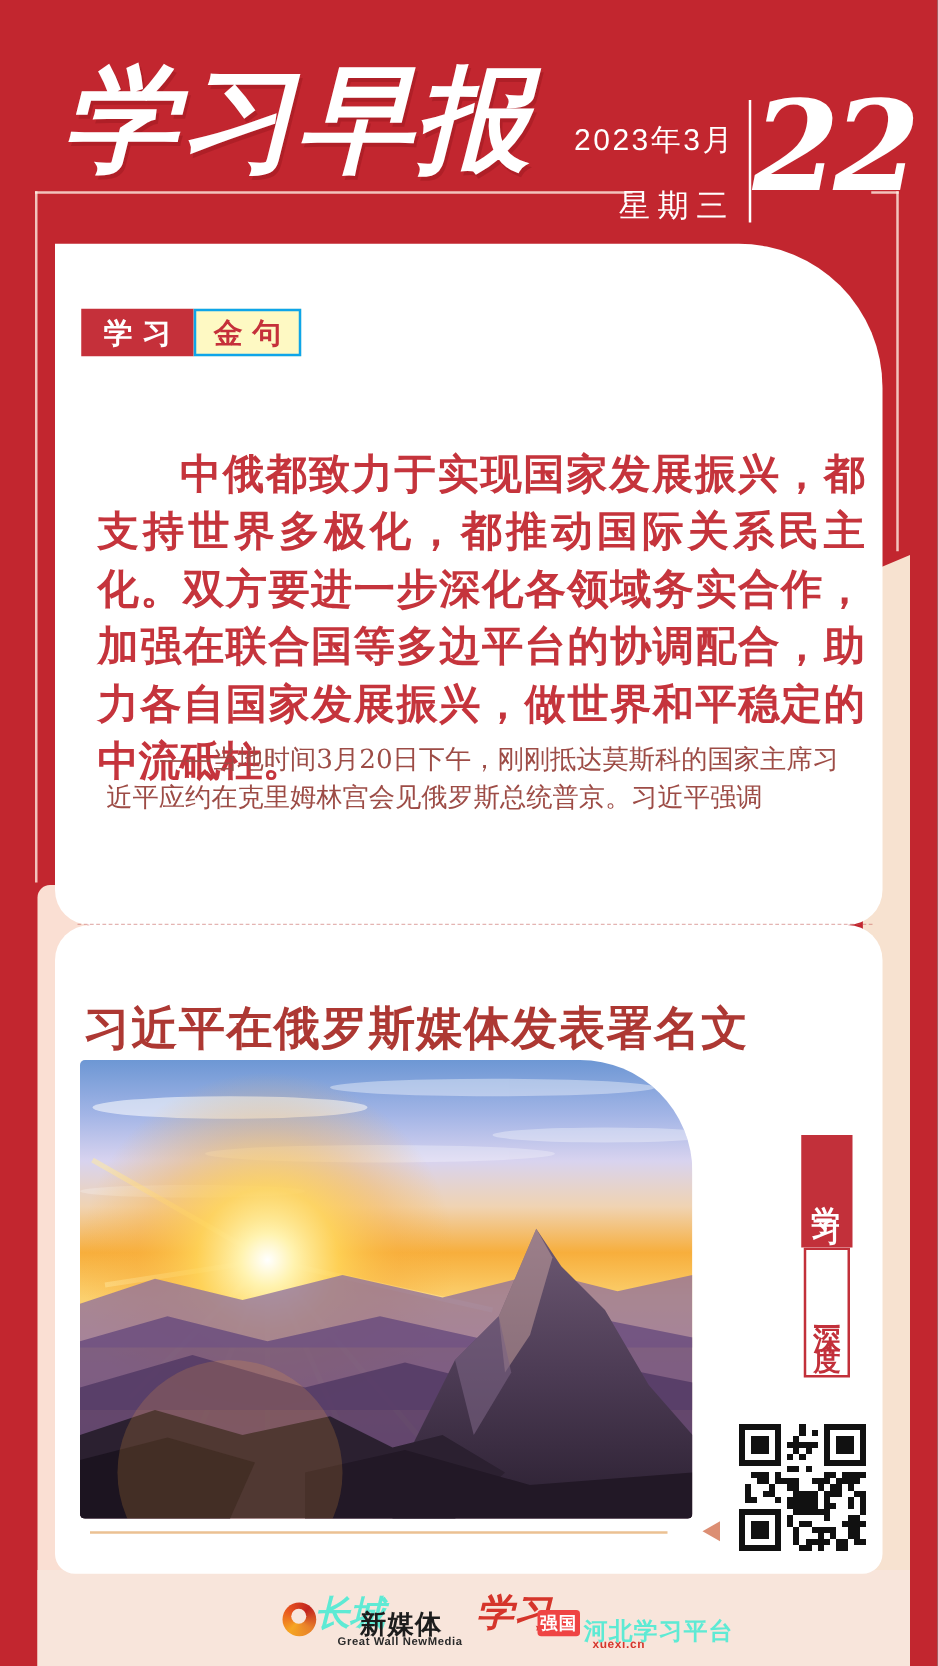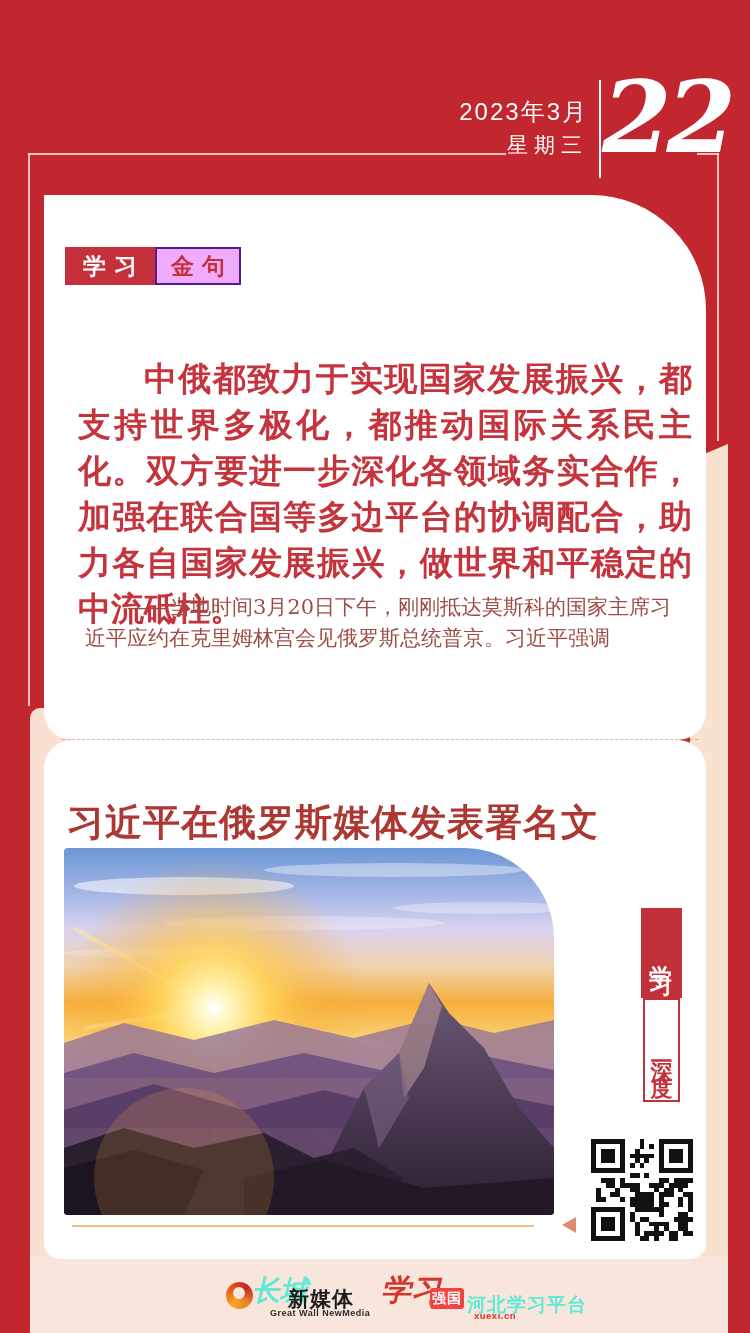--- a/index.html
+++ b/index.html
@@ -16,21 +16,21 @@
     left:50px;top:30px;width:400px;height:130px;
     font-family:"DejaVu Serif","Liberation Serif",serif;
     font-weight:900;font-size:92px;line-height:130px;color:#ffffff;
     letter-spacing:2px;white-space:nowrap;
     text-shadow:2px 3px 0 rgba(120,10,15,.25);
     font-style:italic;
   }
   .thin{background:rgba(255,240,228,.78);}
   .date-block{left:430px;top:96px;width:158px;text-align:right;color:#ffffff;}
   .date-l1{font-size:24px;letter-spacing:2px;}
-  .date-l2{font-size:21px;letter-spacing:6px;margin-top:3px;}
+  .date-l2{font-size:25px;letter-spacing:6px;margin-top:20px;}
   .day{
     left:602px;top:62px;width:110px;text-align:center;
     font-family:"DejaVu Serif","Liberation Serif",serif;
     font-weight:700;font-size:100px;line-height:110px;color:#ffffff;letter-spacing:-5px;font-style:italic;
   }
 
   
   .stripe-right{left:690px;top:444px;width:38px;height:816px;background:#F7E2D0;
     clip-path:polygon(0 16px,100% 0,100% 100%,0 100%);}
   .strip-left{left:30px;top:708px;width:40px;height:625px;background:#FADFD3;border-top-left-radius:10px;}
@@ -40,21 +40,21 @@
   .card1{left:44px;top:195px;width:662px;height:545px;background:#ffffff;
     border-radius:0 115px 28px 28px;}
   .card2{left:44px;top:740px;width:662px;height:519px;background:#ffffff;
     border-radius:28px 28px 16px 16px;}
   .perforation{left:62px;top:739px;width:636px;height:0;border-top:1px dashed rgba(196,88,84,.45);}
 
   
   .badge{left:65px;top:247px;height:38px;display:flex;}
   .badge-red{width:90px;height:38px;background:#C5303A;color:#ffffff;
     font-size:23px;font-weight:700;display:flex;align-items:center;justify-content:center;letter-spacing:8px;padding-left:8px;}
-  .badge-white{width:86px;height:38px;background:#f0abfc;border:2px solid #4c1d95;color:#C5303A;
+  .badge-white{width:86px;height:38px;background:#fef9c3;border:2px solid #0ea5e9;color:#C5303A;
     font-size:23px;font-weight:700;display:flex;align-items:center;justify-content:center;letter-spacing:8px;padding-left:8px;}
   .quote-text{
     left:78px;top:356px;width:614px;
     font-size:33px;line-height:46px;font-weight:bold;color:#C5343C;
     text-align:justify;text-indent:2em;
   }
   .attribution{
     left:85px;top:592px;width:600px;
     font-family:"DejaVu Serif","Liberation Serif",serif;
     font-size:21px;line-height:31px;color:#9D4C46;text-indent:2em;
@@ -95,20 +95,21 @@
 </style>
 </head>
 <body>
 
 <div id="page">
 
   <div class="abs stripe-right"></div>
   <div class="abs strip-left"></div>
   <div class="abs footer-band"></div>
 
+  <div class="abs title">学习早报</div>
   <div class="abs thin" style="left:28px;top:153px;width:478px;height:2px;"></div>
   <div class="abs thin" style="left:697px;top:153px;width:22px;height:2px;"></div>
   <div class="abs thin" style="left:717px;top:153px;width:2px;height:288px;"></div>
   <div class="abs thin" style="left:28px;top:153px;width:2px;height:553px;"></div>
 
   <div class="abs date-block">
     <div class="date-l1">2023年3月</div>
     <div class="date-l2">星期三</div>
   </div>
   <div class="abs thin" style="left:599px;top:80px;width:2px;height:98px;background:#ffffff;"></div>

